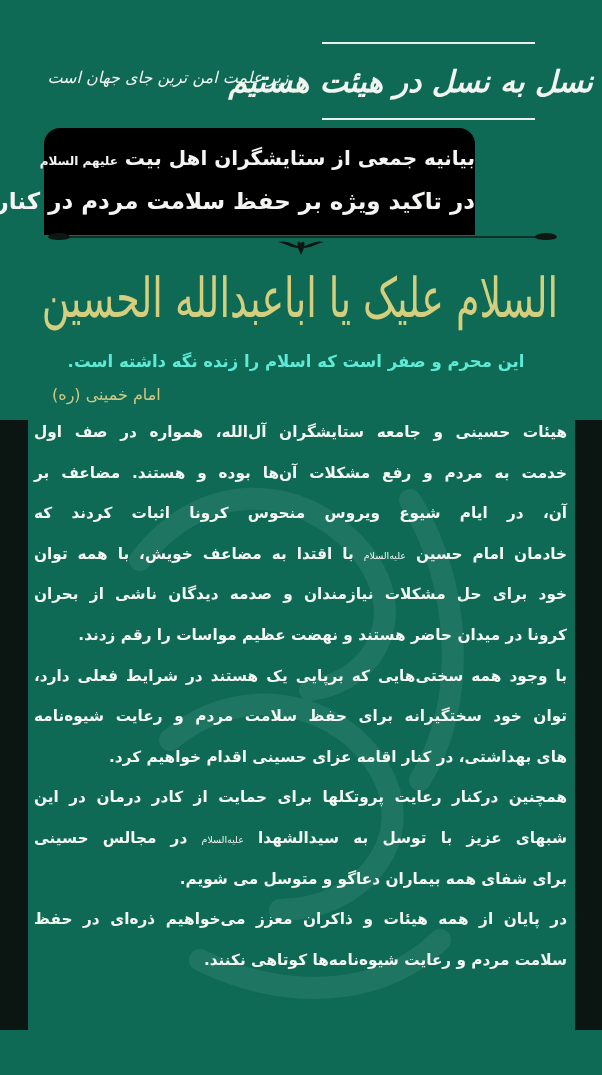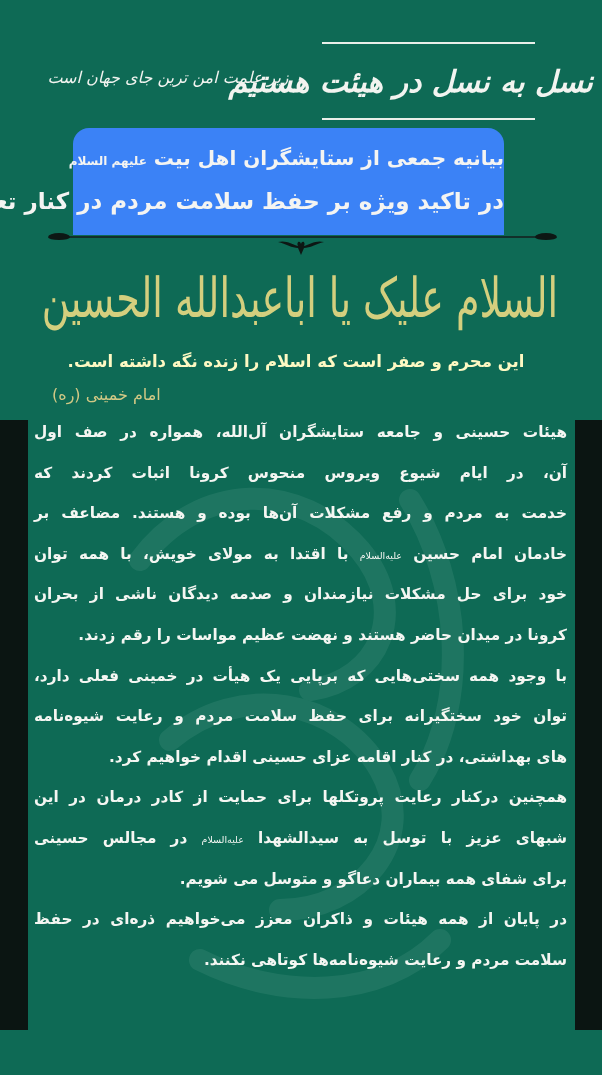--- a/index.html
+++ b/index.html
@@ -28,24 +28,23 @@
     display: flex; align-items: center; justify-content: center;
   }
   .slogan-left span {
     font-family: "DejaVu Serif", serif; color: #f2f4f0;
     font-size: 16px; font-style: italic; direction: rtl; white-space: nowrap;
   }
 
   
   .banner {
     position: absolute; left: 44px; top: 128px; width: 431px; height: 107px;
-    background: #3b82f6;
+    background: #000000;
     border-radius: 16px 16px 0 0;
     box-sizing: border-box;
-    margin-left: 29px;
   }
   .banner .line1, .banner .line2 {
     position: absolute; left: 0; right: 0; text-align: center;
     direction: rtl; color: #f4f4f2; font-weight: bold; white-space: nowrap;
     font-family: "DejaVu Sans", sans-serif;
   }
   .banner .line1 { top: 18px; font-size: 20px; }
   .banner .line1 .honor { font-size: 12px; font-weight: bold; }
   .banner .line2 { top: 60px; font-size: 23px; }
   .ornament-rule {
@@ -62,21 +61,21 @@
     position: absolute; left: 70px; top: 258px; width: 460px; height: 80px;
     display: flex; align-items: center; justify-content: center;
   }
   .salam span {
     font-family: "DejaVu Serif", serif; color: #d4cf7e; font-size: 38px;
     direction: rtl; white-space: nowrap; letter-spacing: 1px;
     transform: scaleY(1.45); display: inline-block;
   }
   .quote {
     position: absolute; left: 40px; top: 352px; width: 512px; text-align: center;
-    direction: rtl; color: #fef9c3; font-weight: bold; font-size: 16.5px;
+    direction: rtl; color: #5eead4; font-weight: bold; font-size: 16.5px;
     white-space: nowrap; letter-spacing: 0.5px;
   }
   .quote-attr {
     position: absolute; left: 52px; top: 385px; direction: rtl;
     color: #d2c985; font-size: 16px; white-space: nowrap;
   }
 
   
   .side { position: absolute; top: 420px; height: 610px; background: #0b1512; }
   .side.left { left: 0; width: 28px; }
@@ -140,26 +139,26 @@
     <g fill="none" stroke="#bfe6d6" stroke-width="22" stroke-linecap="round">
       <path d="M60 120 C120 40 220 40 280 110 C330 170 300 240 230 250"></path>
       <path d="M90 300 C160 240 260 260 300 330 C340 400 280 470 200 470"></path>
       <path d="M120 520 C200 560 300 560 360 500"></path>
       <path d="M330 60 C380 140 390 260 340 340"></path>
     </g>
   </svg>
 
   <div class="body-text">
     <span class="ln">هیئات حسینی و جامعه ستایشگران آل‌الله، همواره در صف اول</span>
+    <span class="ln">خدمت به مردم و رفع مشکلات آن‌ها بوده و هستند. مضاعف بر</span>
     <span class="ln">آن، در ایام شیوع ویروس منحوس کرونا اثبات کردند که</span>
-    <span class="ln">خدمت به مردم و رفع مشکلات آن‌ها بوده و هستند. مضاعف بر</span>
-    <span class="ln"><span>خادمان امام حسین </span><span class="honor">علیه‌السلام</span><span> با اقتدا به مولای خویش، با همه توان</span></span>
+    <span class="ln"><span>خادمان امام حسین </span><span class="honor">علیه‌السلام</span><span> با اقتدا به مضاعف خویش، با همه توان</span></span>
     <span class="ln">خود برای حل  مشکلات نیازمندان و صدمه دیدگان ناشی از بحران</span>
     <span class="ln last">کرونا در میدان حاضر هستند و نهضت عظیم مواسات را رقم زدند.</span>
-    <span class="ln">با وجود همه سختی‌هایی که برپایی یک هیأت در خمینی فعلی دارد،</span>
+    <span class="ln">با وجود همه سختی‌هایی که برپایی یک هستند در شرایط فعلی دارد،</span>
     <span class="ln">توان خود سختگیرانه برای حفظ سلامت مردم و رعایت شیوه‌نامه</span>
     <span class="ln last">های بهداشتی، در کنار اقامه عزای حسینی اقدام خواهیم کرد.</span>
     <span class="ln">همچنین درکنار رعایت پروتکلها برای حمایت از کادر درمان در این</span>
     <span class="ln"><span>شبهای عزیز با توسل به سیدالشهدا </span><span class="honor">علیه‌السلام</span><span> در مجالس حسینی</span></span>
     <span class="ln last">برای شفای همه بیماران دعاگو و متوسل می شویم.</span>
     <span class="ln">در پایان از همه هیئات و ذاکران معزز می‌خواهیم ذره‌ای در حفظ</span>
     <span class="ln last">سلامت مردم و رعایت شیوه‌نامه‌ها کوتاهی نکنند.</span>
   </div>
 </div>
 

